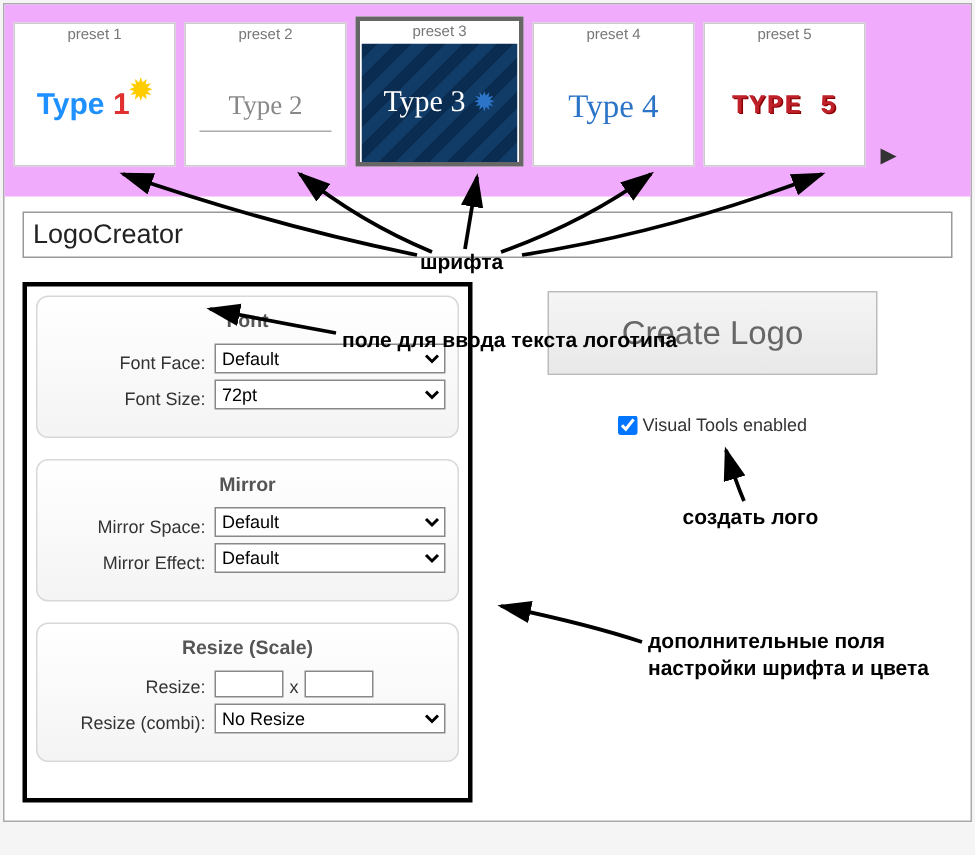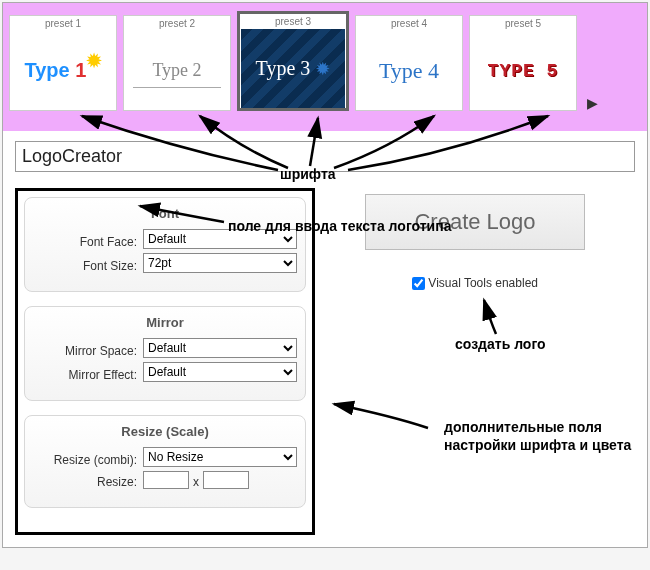--- a/index.html
+++ b/index.html
@@ -114,49 +114,49 @@
             </div>
             <div class="row">
               <div class="row-label">Mirror Effect:</div>
               <select><option>Default</option></select>
             </div>
           </div>
 
           <div class="panel">
             <div class="panel-title">Resize (Scale)</div>
             <div class="row">
-              <div class="row-label">Resize (combi):</div>
-              <select><option>No Resize</option></select>
-            </div>
-            <div class="row">
               <div class="row-label">Resize:</div>
               <input class="size-in" type="text" style="">
               <span class="x-sep">x</span>
               <input class="size-in" type="text" style="">
+            </div>
+            <div class="row">
+              <div class="row-label">Resize (combi):</div>
+              <select><option>No Resize</option></select>
             </div>
           </div>
 
         </div>
       </div>
 
       <div class="right-col">
         <button class="create-btn">Create Logo</button>
         <div class="vt-row">
           <input type="checkbox" checked="" style="">
           <span>Visual Tools enabled</span>
         </div>
       </div>
     </div>
   </div>
 </div>
 
 <div class="anno" style="left:280px; top:166px;">шрифта</div>
 <div class="anno" style="left:228px; top:218px; line-height:16px;">поле для ввода текста логотипа</div>
 <div class="anno" style="left:455px; top:336px;">создать лого</div>
-<div class="anno" style="left:444px; top:418px; line-height:18px; width:190px;">дополнительные поля настройки шрифта и цвета</div>
+<div class="anno" style="left:432px; top:418px; line-height:18px; width:190px;">дополнительные поля настройки шрифта и цвета</div>
 
 <svg class="arrows">
   <defs>
     <marker id="ah" markerWidth="10" markerHeight="10" refX="8" refY="3" orient="auto">
       <path d="M0,0 L0,6 L9,3 z" fill="#000"></path>
     </marker>
   </defs>
 
   <path d="M278 170 Q180 150 82 116" stroke="#000" stroke-width="2.5" fill="none" marker-end="url(#ah)"></path>
   <path d="M288 168 Q240 148 200 116" stroke="#000" stroke-width="2.5" fill="none" marker-end="url(#ah)"></path>

